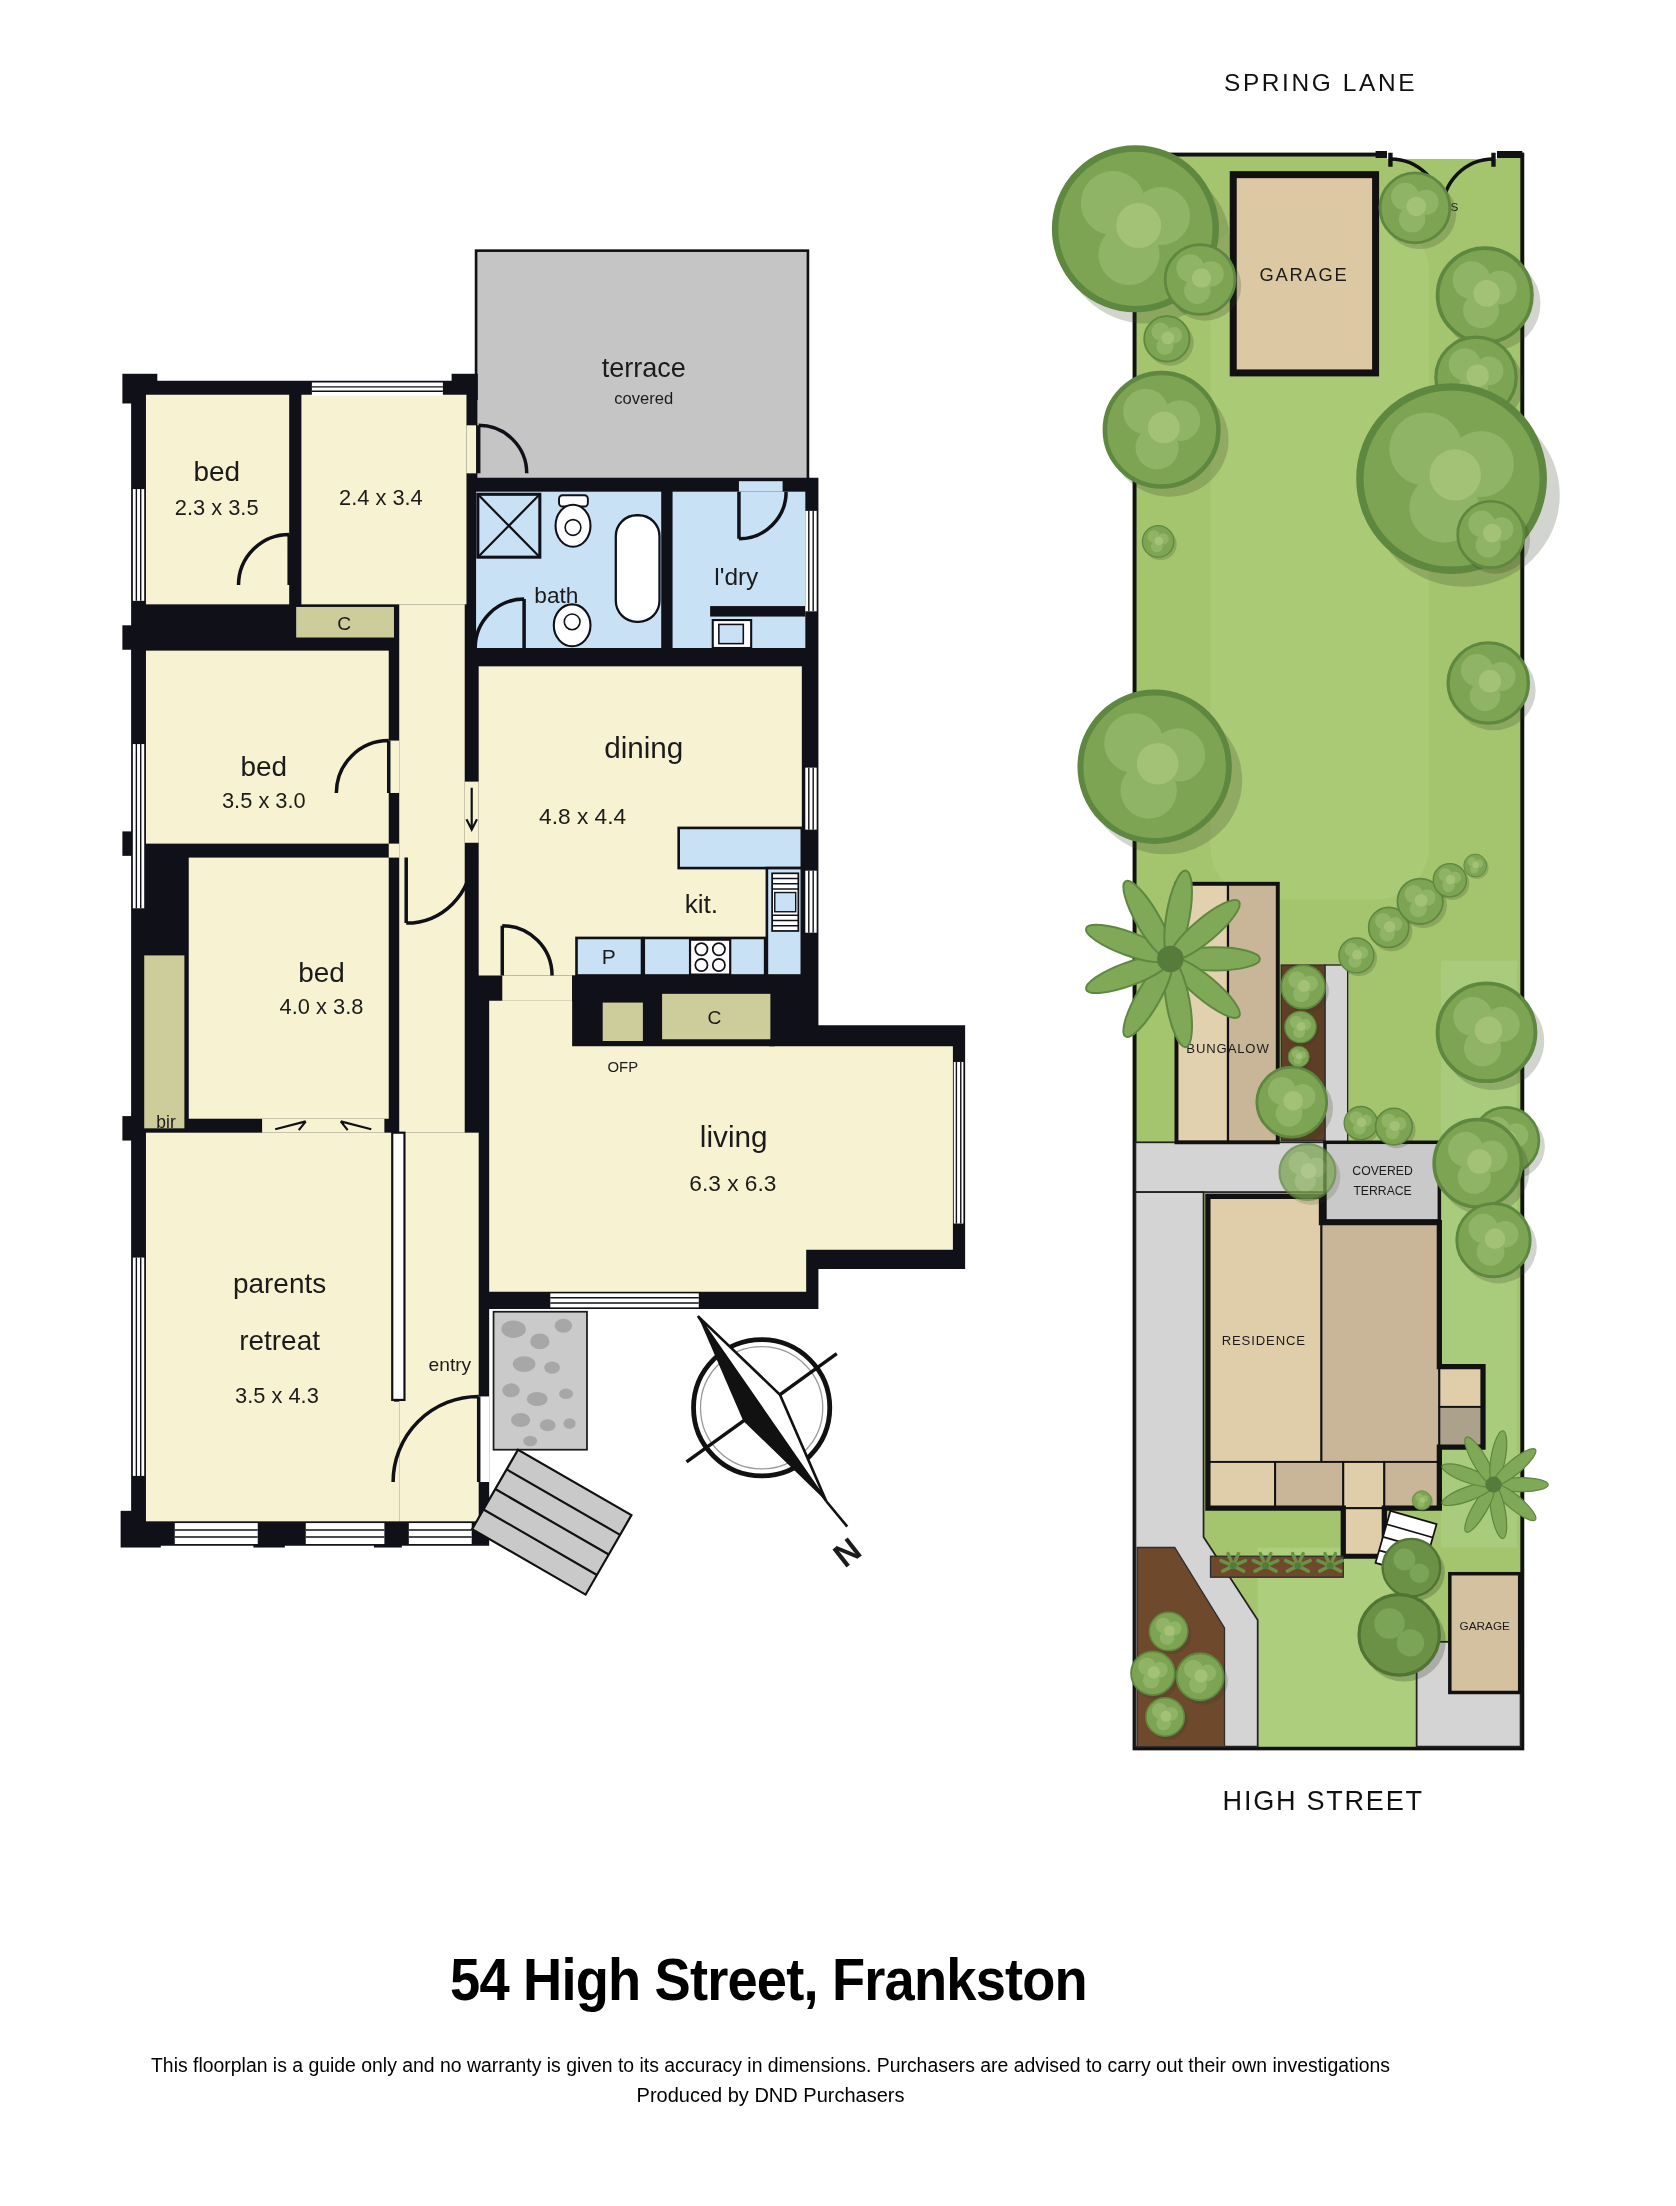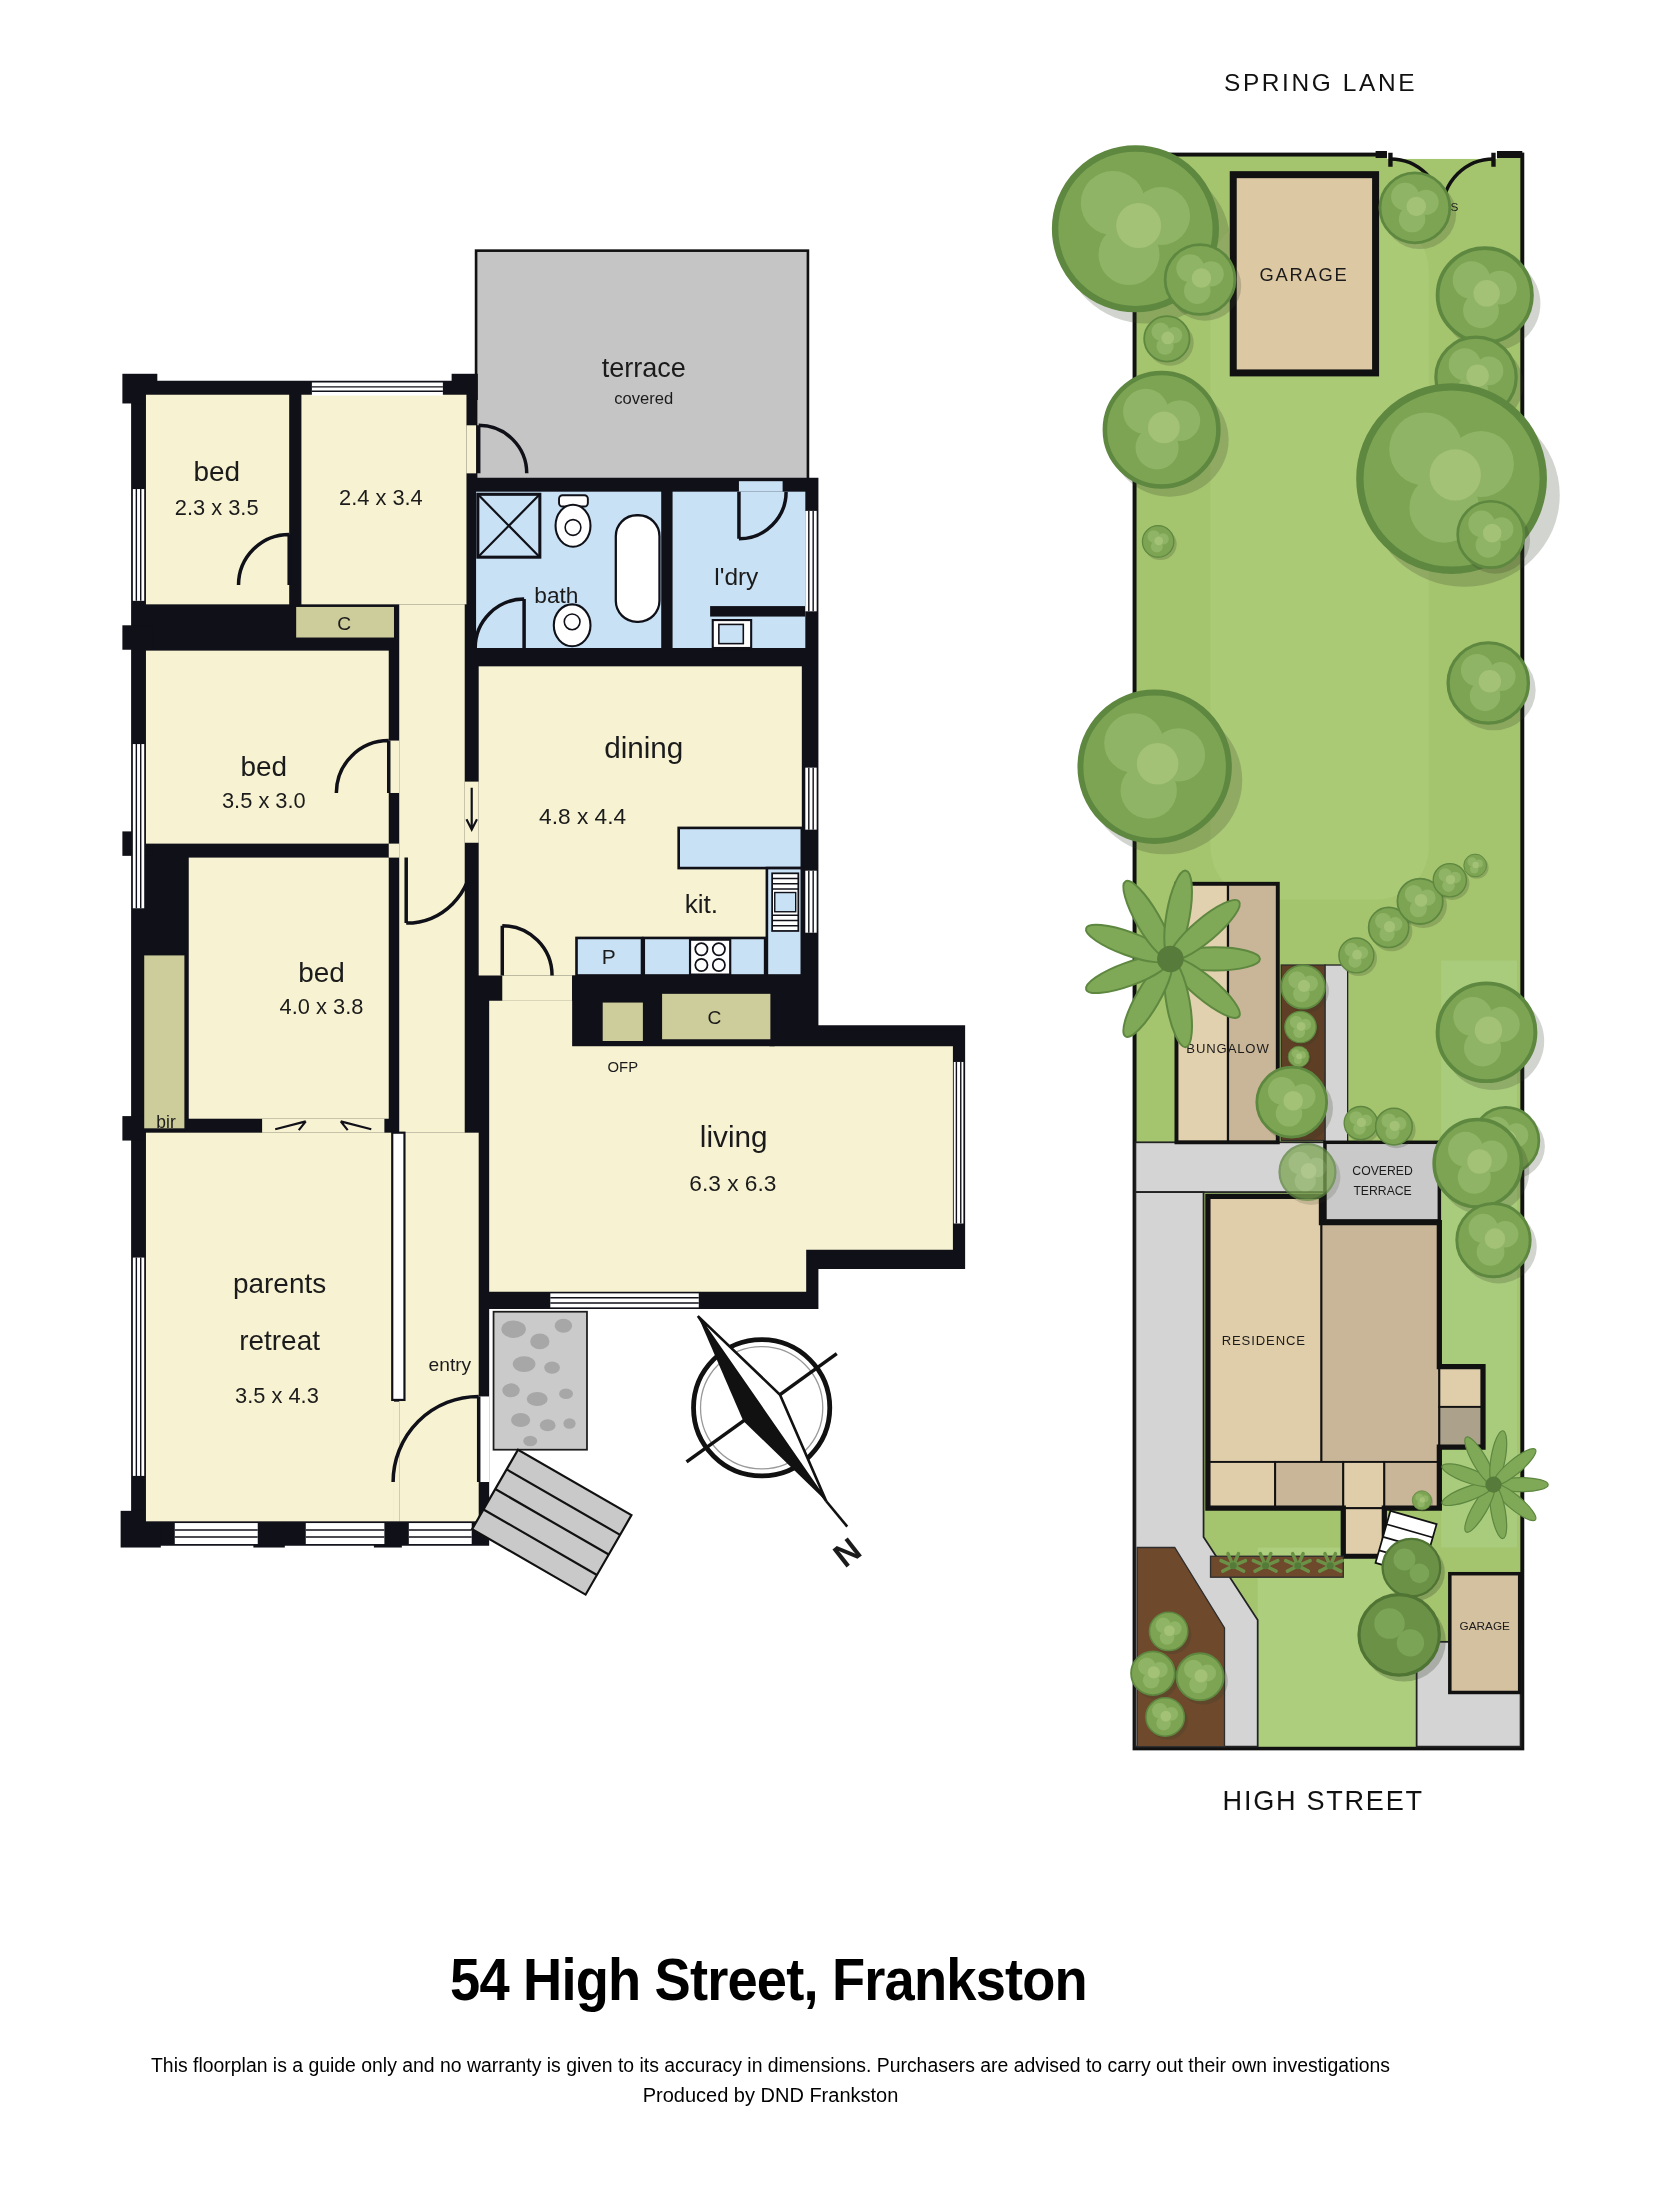--- a/index.html
+++ b/index.html
@@ -368,16 +368,16 @@
       <use href="#plantstar" transform="translate(1486,1793) scale(1)"></use>
       <use href="#plantstar" transform="translate(1523,1793) scale(1)"></use>
     </g>
 
     <text x="1515" y="2072" font-size="31" letter-spacing="2" text-anchor="middle" fill="#111">HIGH STREET</text>
   </g>
 </svg>
 
 <div class="title">54 High Street, Frankston</div>
 <div class="disclaimer">This floorplan is a guide only and no warranty is given to  its accuracy in dimensions.  Purchasers are advised to carry out their own investigations</div>
-<div class="produced">Produced by DND Frankston</div>
+<div class="produced">Produced by DND Purchasers</div>
 
 </div>
 
 
 </body></html>

